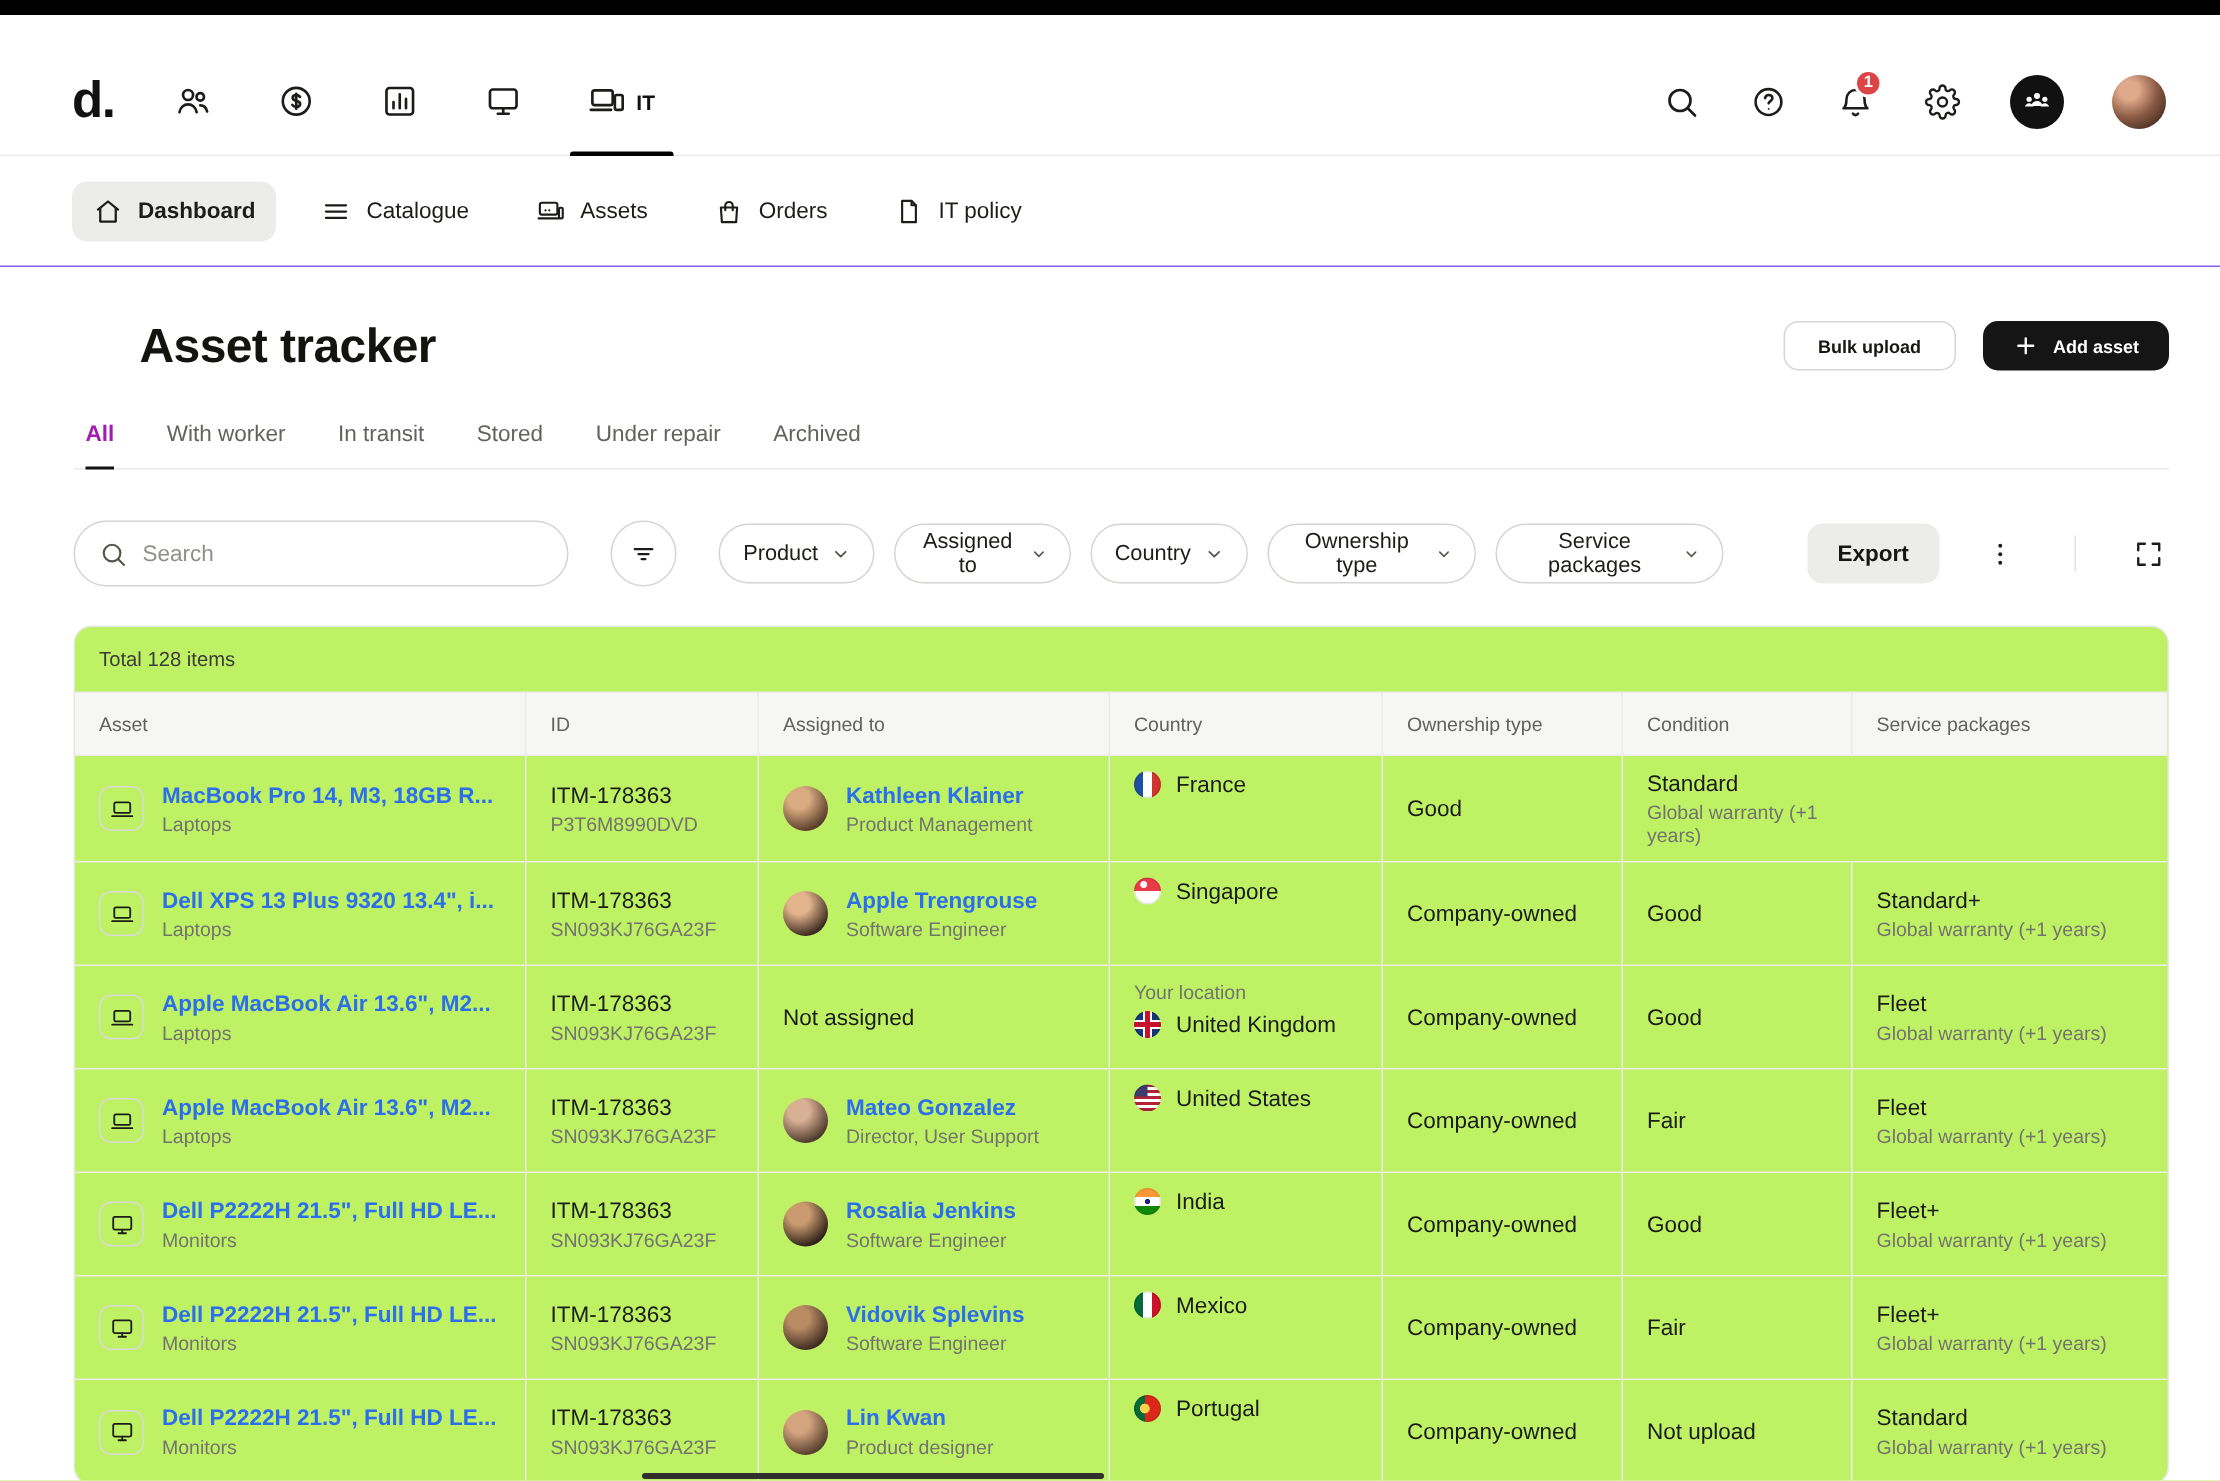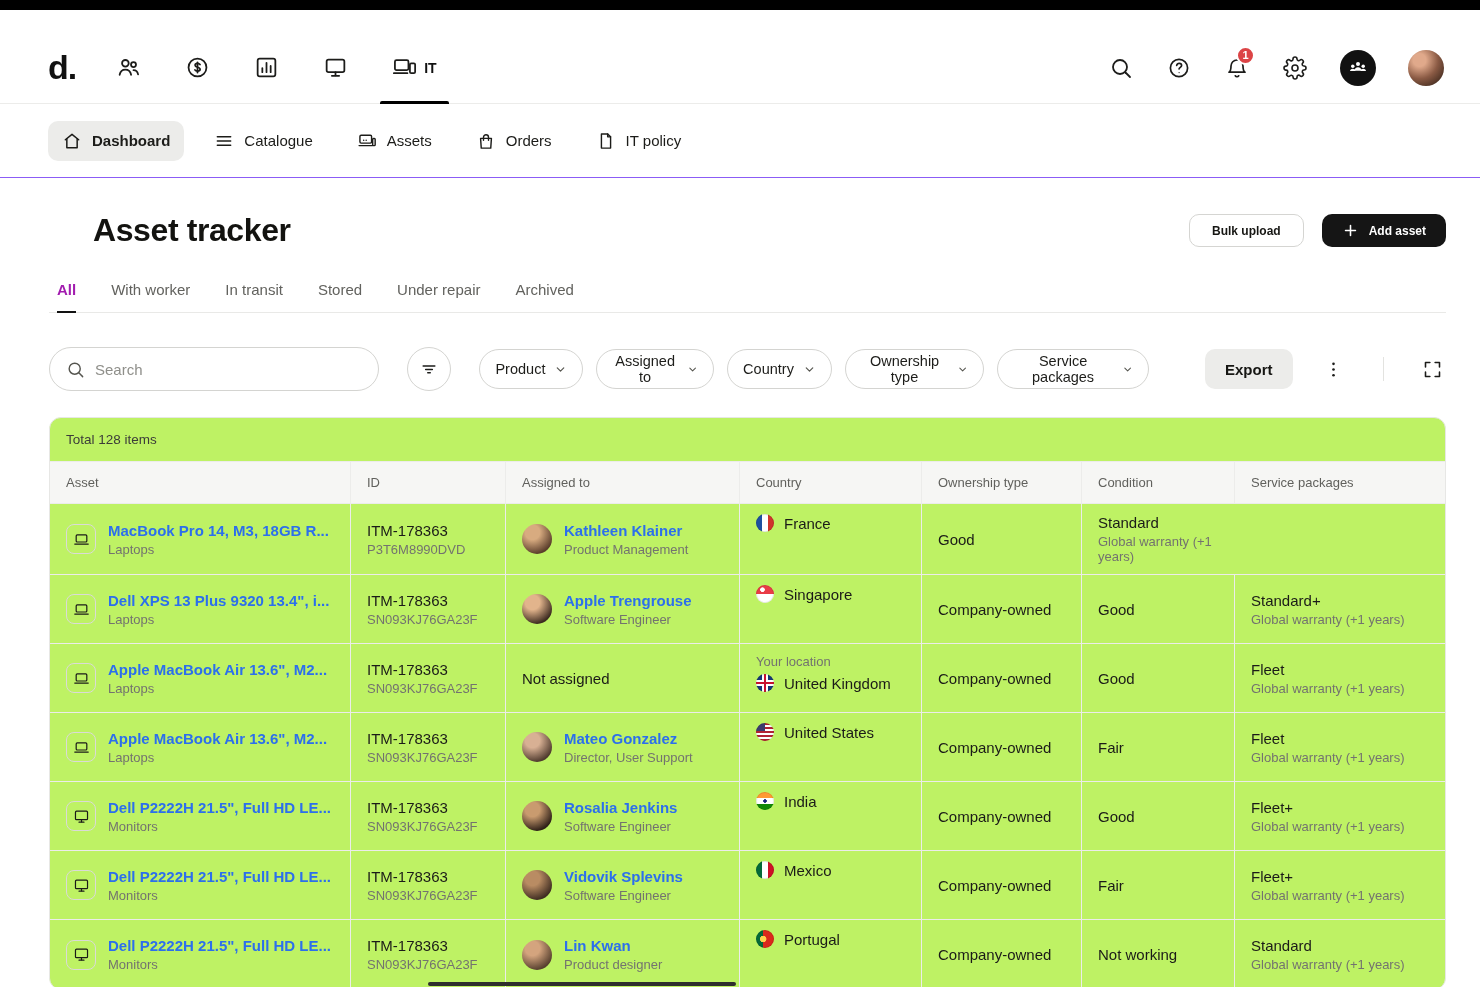--- a/index.html
+++ b/index.html
@@ -679,21 +679,21 @@
     <div class="cell country-cell">
             <span class="country-line">
               <span class="flag flag-portugal"></span>
               <span class="main">Portugal</span>
             </span>
           </div>
     <div class="cell">
       <span class="main">Company-owned</span>
     </div>
     <div class="cell">
-      <span class="main">Not working</span>
+      <span class="main">Not upload</span>
     </div>
     <div class="cell">
       <span class="cell-text">
         <span class="main">Standard</span>
         <span class="sub">Global warranty (+1 years)</span>
       </span>
     </div>
   </div>
       </div>
   </section>

